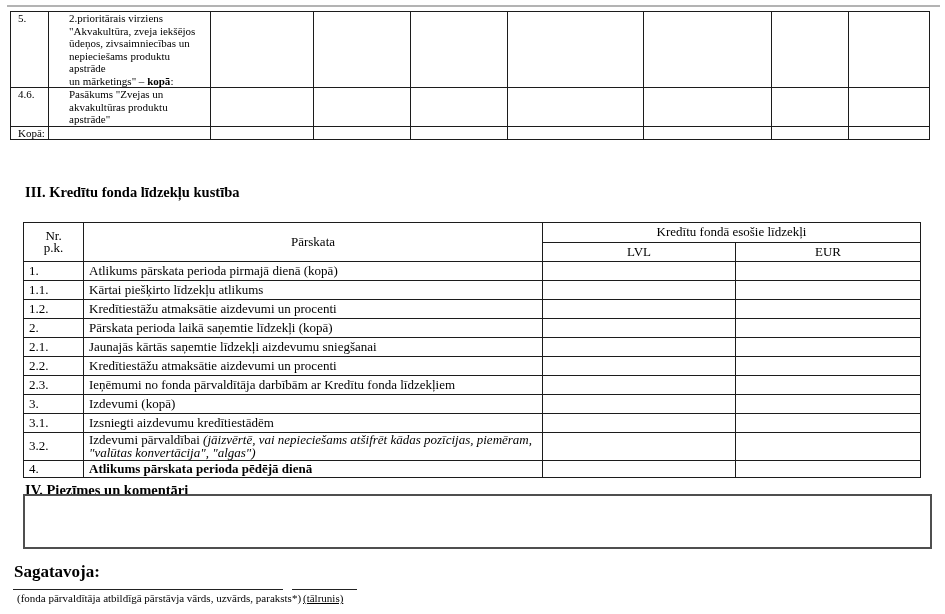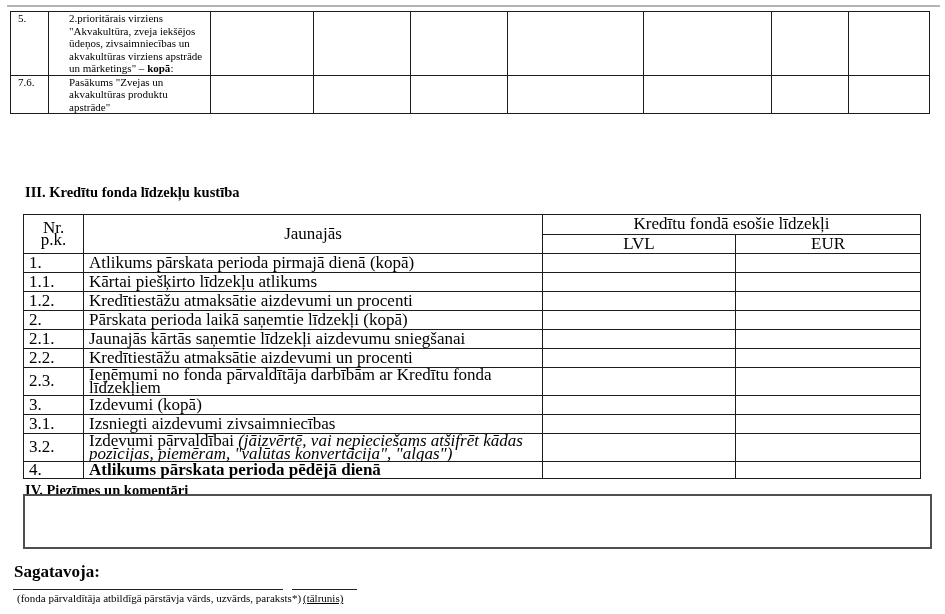--- a/index.html
+++ b/index.html
@@ -25,21 +25,21 @@
   .t-top tr.r51  { height:25px; }
   .t-top tr.r52  { height:25px; }
   .t-top tr.rsum { height:13px; }
   .t-top tr.rsum td { line-height:12px; }
 
   
   .sec-title { position:absolute; left:25px; font-size:14.5px; font-weight:bold; white-space:nowrap;margin-top:8px; }
   #s3-title { top:176px; }
   #s4-title { top:474px; }
 
-  .t-credit { left:23px; top:214px; width:897px; font-size:17px;font-family:Liberation Serif, serif; }
+  .t-credit { left:23px; top:222px; width:897px; font-size:13px;font-family:Liberation Serif, serif; }
   .t-credit td, .t-credit th { vertical-align:middle; line-height:12.5px; }
   .t-credit th { font-weight:normal; text-align:center; padding:0 2px; }
   .t-credit tr.h1 { height:20px; }
   .t-credit tr.h2 { height:19px; }
   .t-credit tr.dr { height:19px; }
   .t-credit tr.dr-tall { height:26px; }
   .t-credit tr.dr-last { height:17px; }
   .t-credit td.nr   { padding:0 0 0 5px; }
   .t-credit td.desc { padding:1px 6px 1px 5px; }
   .t-credit td.val  { padding:0; }
@@ -80,37 +80,48 @@
         <col style="width:77px">
         <col style="width:81px">
     </colgroup>
     <tbody>
         <tr class="r5">
       <td class="nr"><span>5.</span></td>
       <td class="desc">
         <div>2.prioritārais virziens</div>
         <div>"Akvakultūra, zveja iekšējos</div>
         <div>ūdeņos, zivsaimniecības un</div>
-        <div>akvakultūras virziens apstrāde</div>
+        <div>nepieciešams produktu apstrāde</div>
         <div><span>un mārketings" – </span><b>kopā</b><span>:</span></div>
       </td>
       <td></td>
           <td></td>
       <td></td>
           <td></td>
       <td></td>
           <td></td>
       <td></td>
     </tr>
     <tr class="r52">
-      <td class="nr"><span>7.6.</span></td>
+      <td class="nr"><span>4.6.</span></td>
       <td class="desc">
         <div>Pasākums "Zvejas un</div>
         <div>akvakultūras produktu apstrāde"</div>
       </td>
+      <td></td>
+          <td></td>
+      <td></td>
+          <td></td>
+      <td></td>
+          <td></td>
+      <td></td>
+    </tr>
+    <tr class="rsum">
+      <td class="nr"><span>Kopā:</span></td>
+      <td class="desc"></td>
       <td></td>
           <td></td>
       <td></td>
           <td></td>
       <td></td>
           <td></td>
       <td></td>
     </tr>
   </tbody>
     </table>
@@ -123,21 +134,21 @@
         <col style="width:459px">
         <col style="width:193px">
         <col style="width:185px">
     </colgroup>
     <tbody>
         <tr class="h1">
       <th rowspan="2">
         <div>Nr.</div>
         <div>p.k.</div>
       </th>
-      <th rowspan="2">Jaunajās</th>
+      <th rowspan="2">Pārskata</th>
       <th colspan="2">Kredītu fondā esošie līdzekļi</th>
     </tr>
     <tr class="h2">
       <th>LVL</th>
       <th>EUR</th>
     </tr>
 
     <tr class="dr">
       <td class="nr"><span>1.</span></td>
       <td class="desc"><span>Atlikums pārskata perioda pirmajā dienā (kopā)</span></td>
@@ -181,21 +192,21 @@
       <td class="val"></td>
     </tr>
     <tr class="dr">
       <td class="nr"><span>3.</span></td>
       <td class="desc"><span>Izdevumi (kopā)</span></td>
       <td class="val"></td>
       <td class="val"></td>
     </tr>
     <tr class="dr">
       <td class="nr"><span>3.1.</span></td>
-      <td class="desc"><span>Izsniegti aizdevumi zivsaimniecības</span></td>
+      <td class="desc"><span>Izsniegti aizdevumu kredītiestādēm</span></td>
       <td class="val"></td>
       <td class="val"></td>
     </tr>
     <tr class="dr-tall">
       <td class="nr"><span>3.2.</span></td>
       <td class="desc"><span>Izdevumi pārvaldībai </span><i>(jāizvērtē, vai nepieciešams atšifrēt kādas pozīcijas, piemēram, "valūtas konvertācija", "algas")</i></td>
       <td class="val"></td>
       <td class="val"></td>
     </tr>
     <tr class="dr-last">

